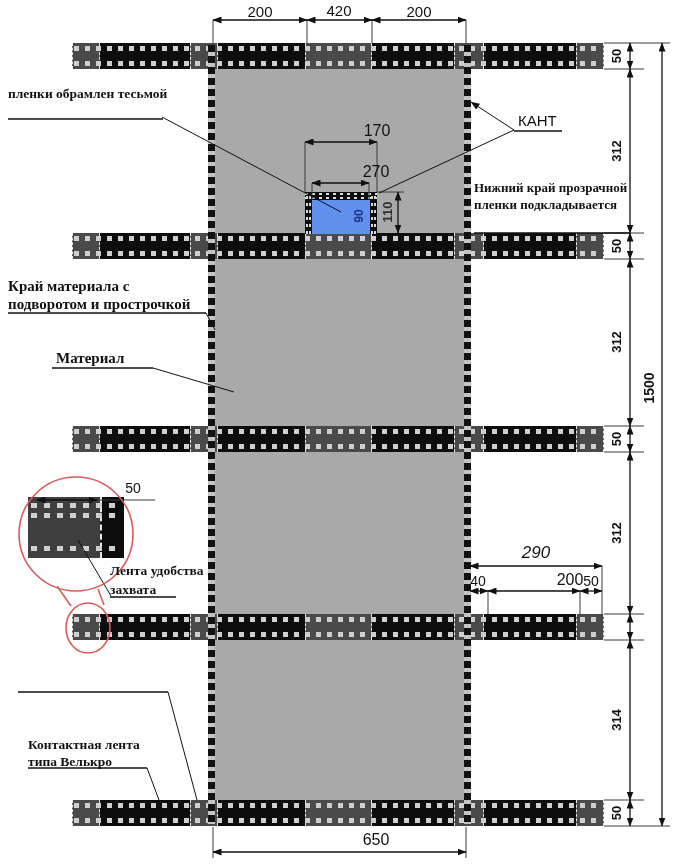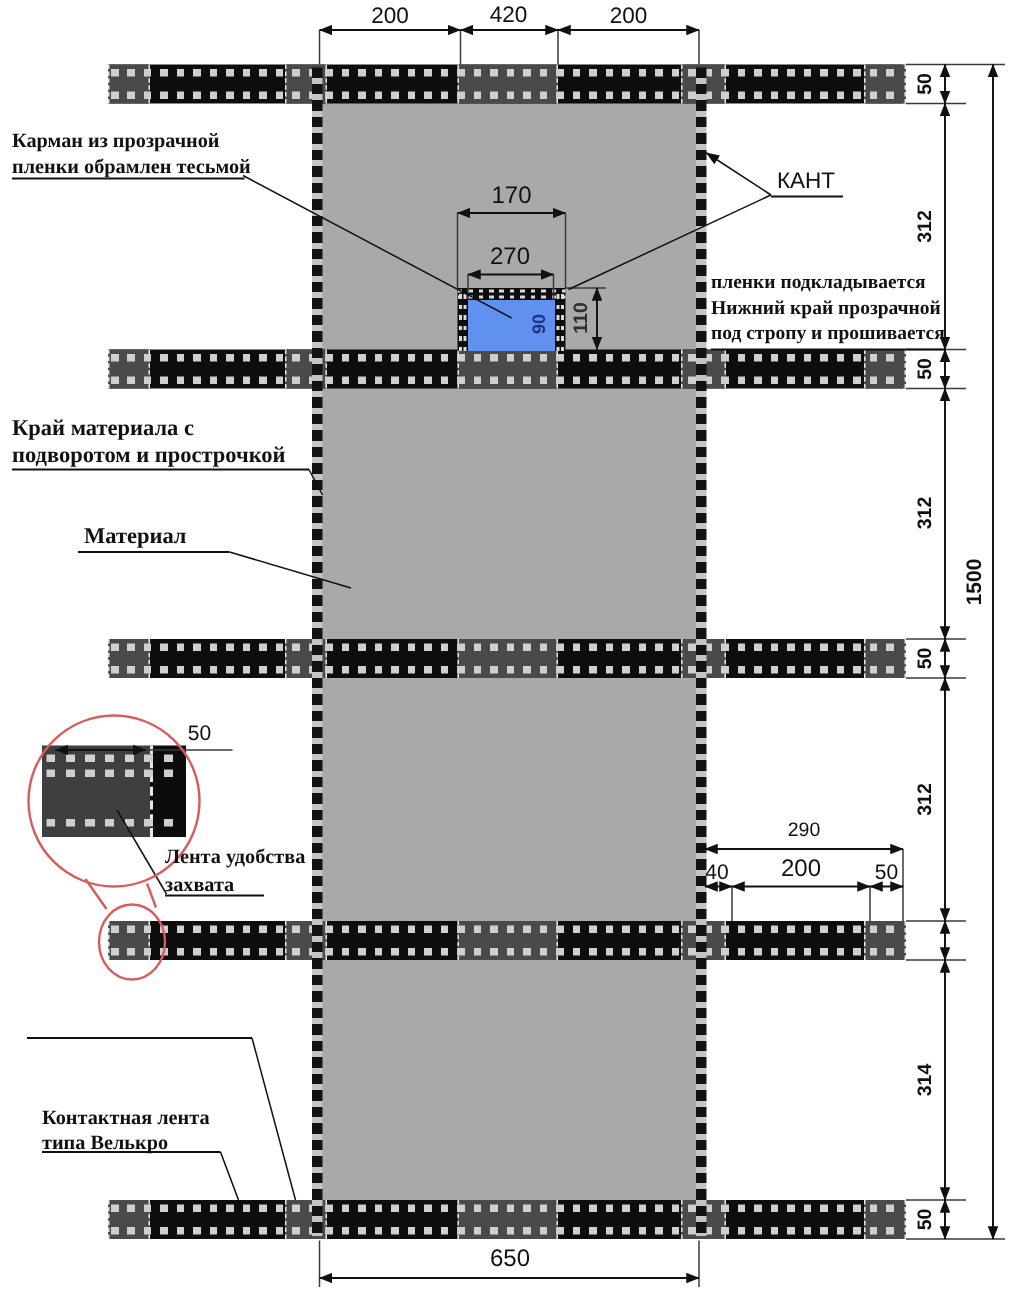--- a/index.html
+++ b/index.html
@@ -37,22 +37,22 @@
   .dt-row{bottom:7px}
   
   svg.overlay{position:absolute;left:0;top:0;z-index:6;pointer-events:none;}
   
   .lbl{position:absolute;z-index:7;white-space:nowrap;line-height:17px;}
   .serif{font-family:"Liberation Serif",serif;font-weight:bold;font-size:13.5px;}
   .sansb{font-family:Liberation Serif, serif;font-weight:bold;font-size:15px;line-height:18px;}
   .dnum{position:absolute;z-index:7;font-size:15px;color:#111;transform:translate(-50%,-50%);white-space:nowrap;}
   .dnum.rot{transform:translate(-50%,-50%) rotate(-90deg);}
   .dnum.b{font-weight:bold;font-size:13px;}
-  .dnum.big{font-size:13px;}
-  .dnum.mid{font-size:16px;}
+  .dnum.big{font-size:17px;font-style:italic;}
+  .dnum.mid{font-size:16px;margin-left:36px;}
   .dnum.sm{font-size:14px;}
   .navy{color:#24317e;font-weight:bold;font-size:12px;}
   .gray110{color:#2f2f2f;font-weight:bold;font-size:13px;}
 </style>
 </head>
 <body>
 
 <div class="canvas">
 
   <div class="material"></div>
@@ -189,30 +189,28 @@
 
     <g stroke="#d95b5b" stroke-width="1.6" fill="none">
       <ellipse cx="76" cy="534" rx="57" ry="57"></ellipse>
       <ellipse cx="88" cy="628" rx="22" ry="25"></ellipse>
       <line x1="57" y1="586" x2="71" y2="606"></line>
       <line x1="98" y1="589" x2="104" y2="605"></line>
     </g>
   </svg>
 
   <div class="lbl serif" style="left:8px;top:85px">
-    <div>Карман из прозрачной</div>
     <div>пленки обрамлен тесьмой</div>
   </div>
 
   <div class="lbl" style="left:518px;top:112px;font-size:15px">КАНТ</div>
 
   <div class="lbl serif" style="left:474px;top:179px;font-size:13px">
+    <div>Нижний край прозрачной</div>
     <div>пленки подкладывается</div>
-    <div>Нижний край прозрачной</div>
-    <div>под стропу и прошивается</div>
   </div>
 
   <div class="lbl sansb" style="left:8px;top:277px">
     <div>Край материала с</div>
     <div>подворотом и прострочкой</div>
   </div>
 
   <div class="lbl sansb" style="left:56px;top:349px">Материал</div>
 
   <div class="lbl serif" style="left:110px;top:561px;line-height:19px">

